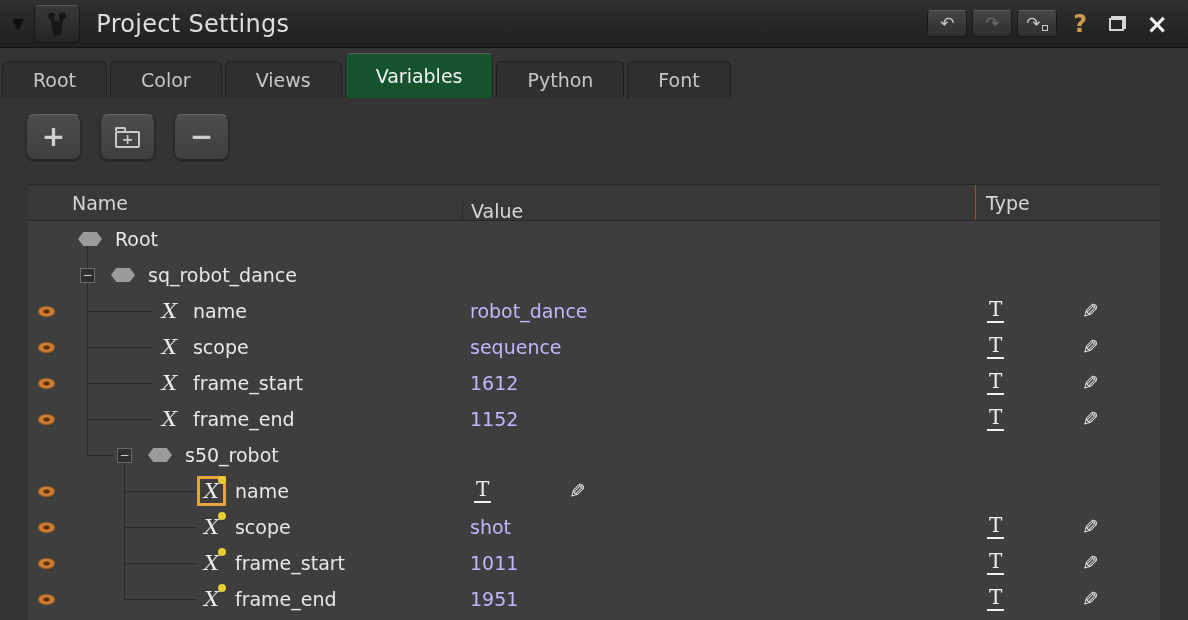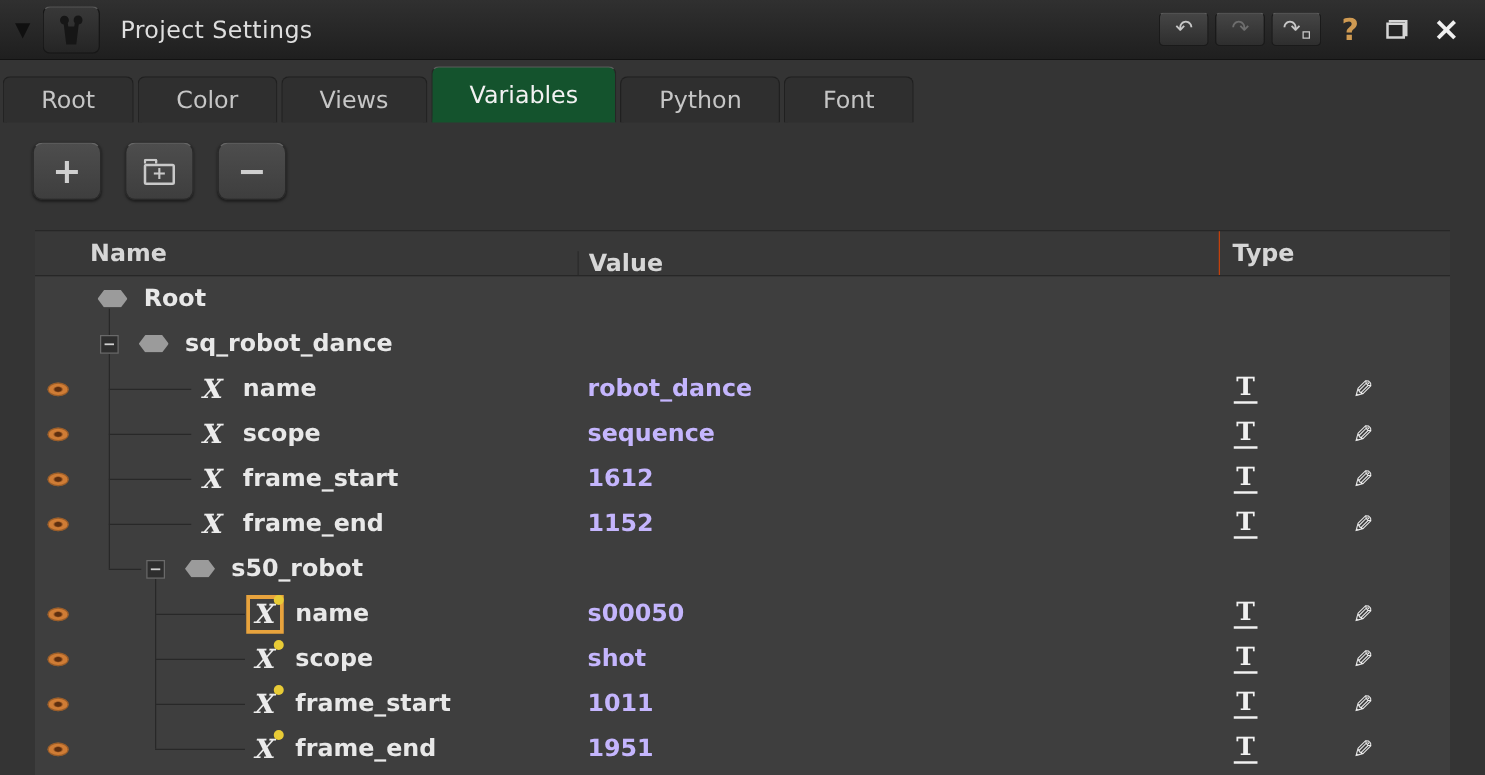--- a/index.html
+++ b/index.html
@@ -11,21 +11,21 @@
             overflow:hidden; color:#e2e2e2; }
 
   
   .titlebar { position:absolute; top:0; left:0; right:0; height:48px;
               background:linear-gradient(#303030,#1f1f1f); border-bottom:1px solid #121212;
               display:flex; align-items:center; }
   .collapse { color:#101010; font-size:16px; margin:0 10px 0 12px; }
   .props-btn { width:46px; height:38px; background:linear-gradient(#383838,#252525);
                border:1px solid #171717; border-top-color:#5a5a5a; border-radius:6px;
                display:flex; align-items:center; justify-content:center; margin-right:16px; }
-  .title { font-size:19px; color:#dedede; letter-spacing:.3px; }
+  .title { font-size:24px; color:#dedede; letter-spacing:.3px; }
   .tb-right { margin-left:auto; display:flex; align-items:center; gap:10px; padding-right:12px; }
   .hist { display:flex; gap:5px; }
   .hbtn { width:40px; height:27px; background:linear-gradient(#454545,#2e2e2e);
           border:1px solid #1a1a1a; border-top-color:#5c5c5c; border-radius:4px;
           color:#c9c9c9; font-size:17px; line-height:1;
           display:flex; align-items:center; justify-content:center; }
   .hbtn.dim { color:#6e6e6e; }
   .rv-sq { width:6px; height:6px; border:1px solid #c9c9c9; display:inline-block;
            margin-left:2px; margin-top:8px; }
   .help { background:none; border:none; color:#cf9a52; font-size:24px; font-weight:bold;
@@ -56,21 +56,21 @@
   .plus, .minus { font-size:28px; font-weight:bold; color:#cfcfcf; line-height:1; }
   .folder { position:relative; width:25px; height:17px; border:2px solid #c9c9c9;
             border-radius:2px; display:inline-block; margin-top:5px; }
   .ftab { position:absolute; top:-6px; left:-2px; width:11px; height:4px;
           border:2px solid #c9c9c9; border-bottom:none; border-radius:2px 2px 0 0; }
   .fplus { position:absolute; top:50%; left:50%; transform:translate(-50%,-54%);
            font-size:14px; font-weight:bold; color:#c9c9c9; line-height:1; }
 
   
   .table { position:absolute; top:184px; left:28px; width:1132px; bottom:0;
-           background:#3e3e3e;font-weight:bold; }
+           background:#3e3e3e; }
   .thead { height:37px; background:#383838; border-top:1px solid #272727;
            border-bottom:1px solid #272727; display:flex; align-items:stretch;
            font-size:19px; color:#d6d6d6; }
   .th { display:flex; align-items:center; padding-left:8px; }
   .th-eye   { width:36px; padding-left:0; }
   .th-name  { width:398px; }
   .th-value { width:513px; border-left:1px solid #2a2a2a;margin-top:16px; }
   .th-type  { width:87px;  border-left:1px solid #c2410c; padding-left:10px; }
   .th-edit  { width:98px;  border-left:1px solid #2a2a2a; padding-left:12px; }
 
@@ -296,23 +296,20 @@
           <div class="cell c-eye">
             <span class="eye"></span>
           </div>
           <div class="cell c-name">
             <span class="stub" style="left: 60px; width: 72px;"></span>
             <span class="ninner" style="margin-left: 136px;">
               <span class="varwrap hl"><span class="varx">X</span><span class="dot"></span></span>
               <span class="rlabel">name</span>
             </span>
           </div>
-          <div class="cell c-value">
-            <span class="vtext">s00050</span>
-          </div>
           <div class="cell c-type">
             <span class="ticon">T</span>
           </div>
           <div class="cell c-edit">
             <span class="pencil">✎</span>
           </div>
         </div>
         <div class="trow">
           <div class="cell c-eye">
             <span class="eye"></span>

